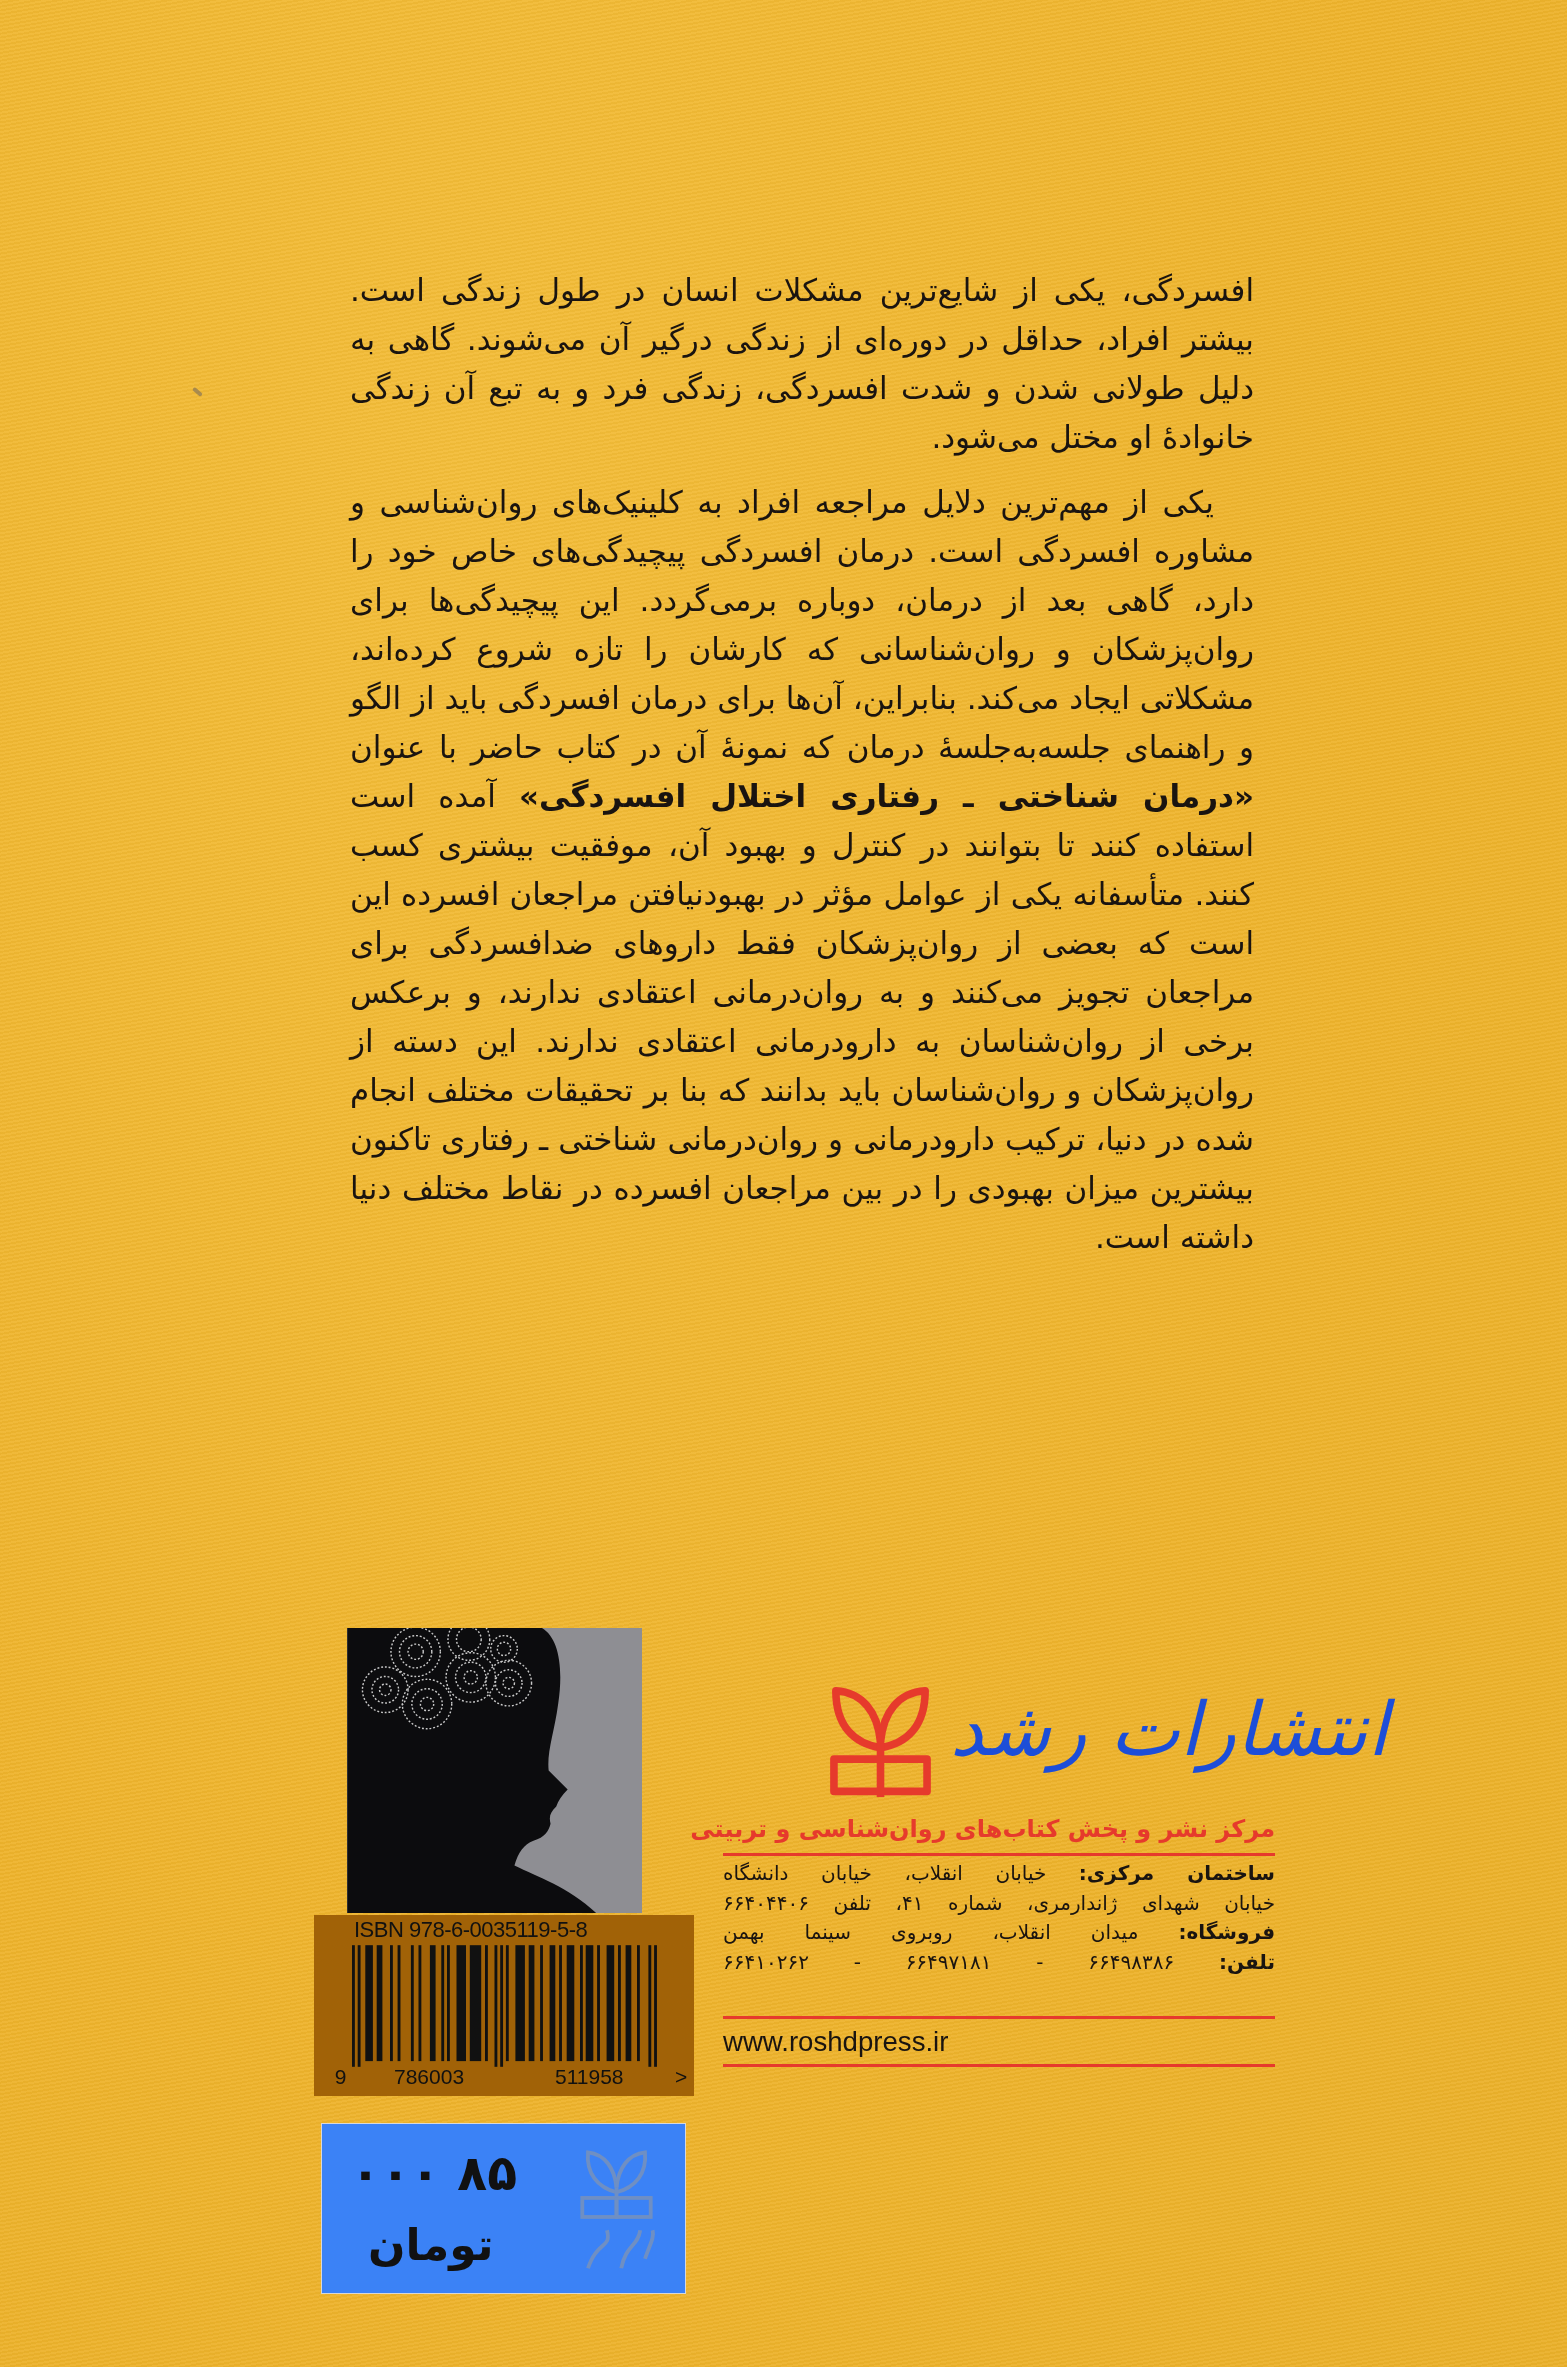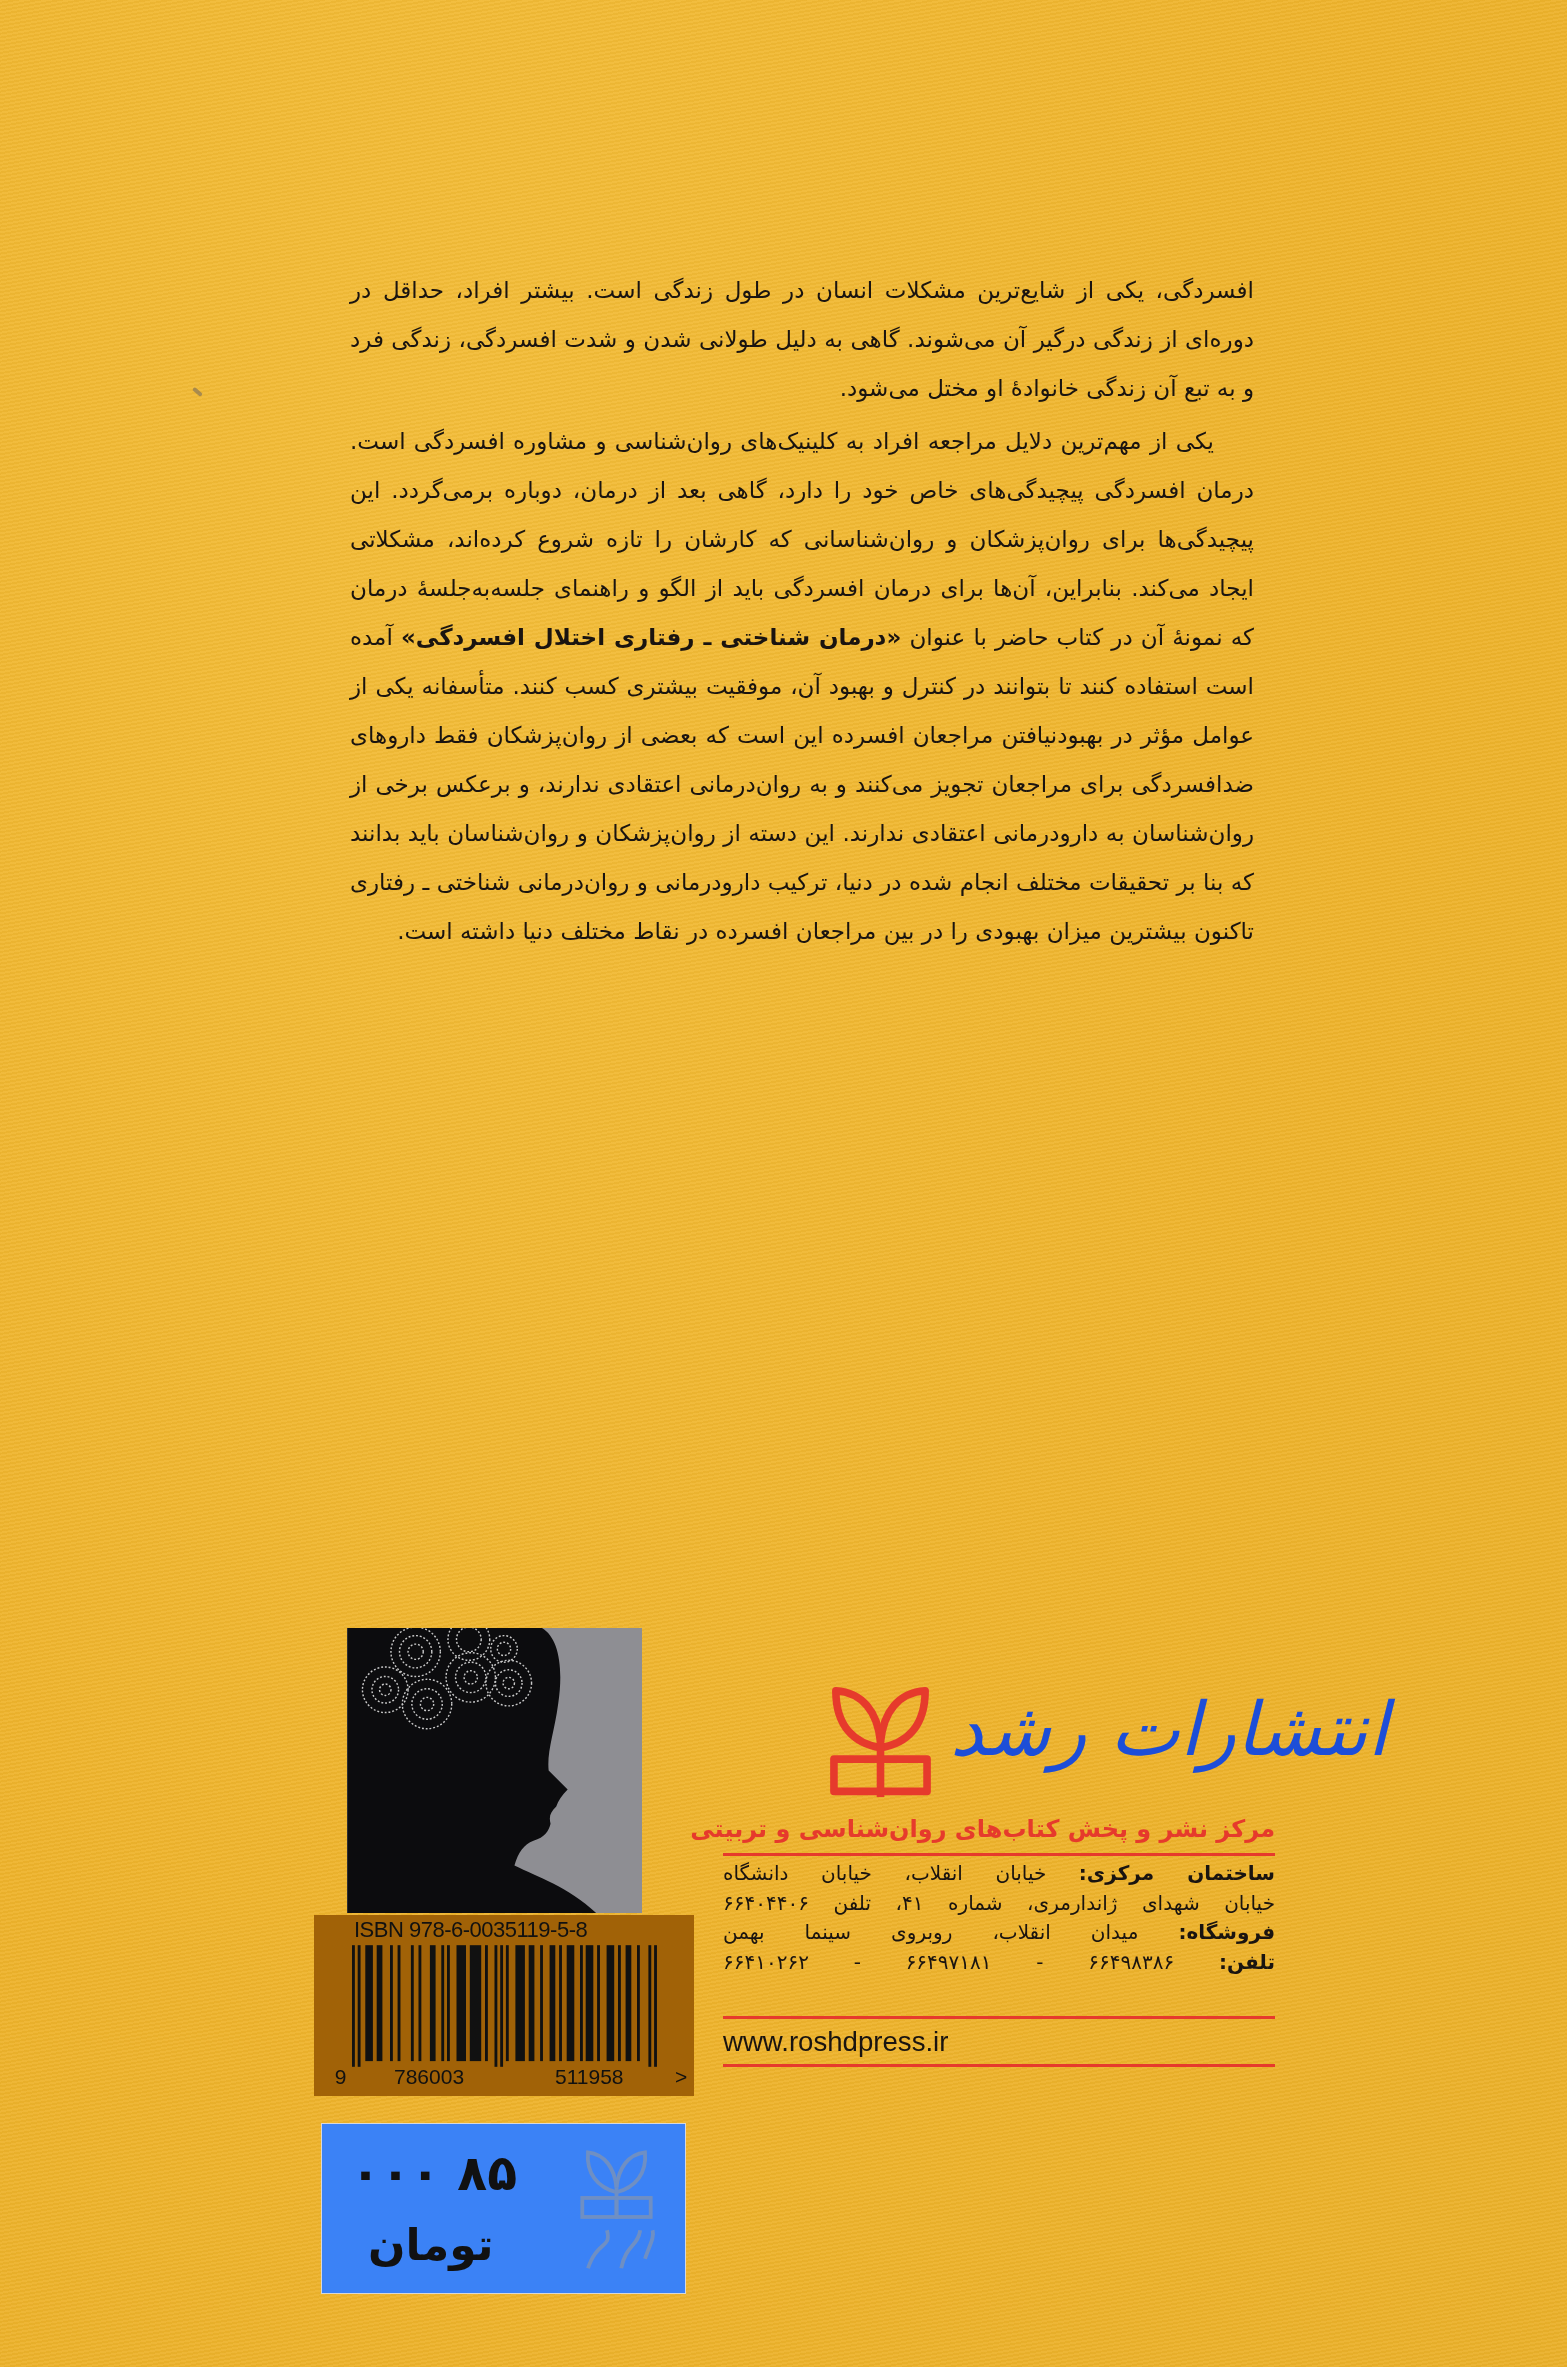--- a/index.html
+++ b/index.html
@@ -7,25 +7,25 @@
     width: 1567px; height: 2367px; position: relative; overflow: hidden;
     background: #f0b731;
     background-image:
       repeating-linear-gradient(170deg, rgba(255,255,255,0.05) 0 1.9px, rgba(0,0,0,0.02) 1.9px 3.8px),
       radial-gradient(ellipse at 30% 20%, #f3bd39 0%, #eeb32c 60%, #eab02a 100%);
     font-family: "DejaVu Sans", sans-serif;
   }
   .blurb {
     position: absolute; left: 350px; top: 266px; width: 904px;
     direction: rtl; text-align: justify; text-align-last: right;
-    color: #1a1410; font-size: 23px; line-height: 49px;
+    color: #1a1410; font-size: 31px; line-height: 49px;
     font-family: "DejaVu Sans", sans-serif;
   }
   .blurb p { margin: 0; }
-  .blurb p.indent { text-indent: 40px; margin-top: 4px; }
+  .blurb p.indent { text-indent: 40px; margin-top: 16px; }
   .blurb b { font-weight: bold; }
 
   .cover-thumb {
     position: absolute; left: 347px; top: 1628px; width: 295px; height: 285px;
     background: #8c8c90; overflow: hidden;
   }
   .cover-thumb svg { display: block; }
 
   .barcode-label {
     position: absolute; left: 314px; top: 1915px; width: 380px; height: 181px;

